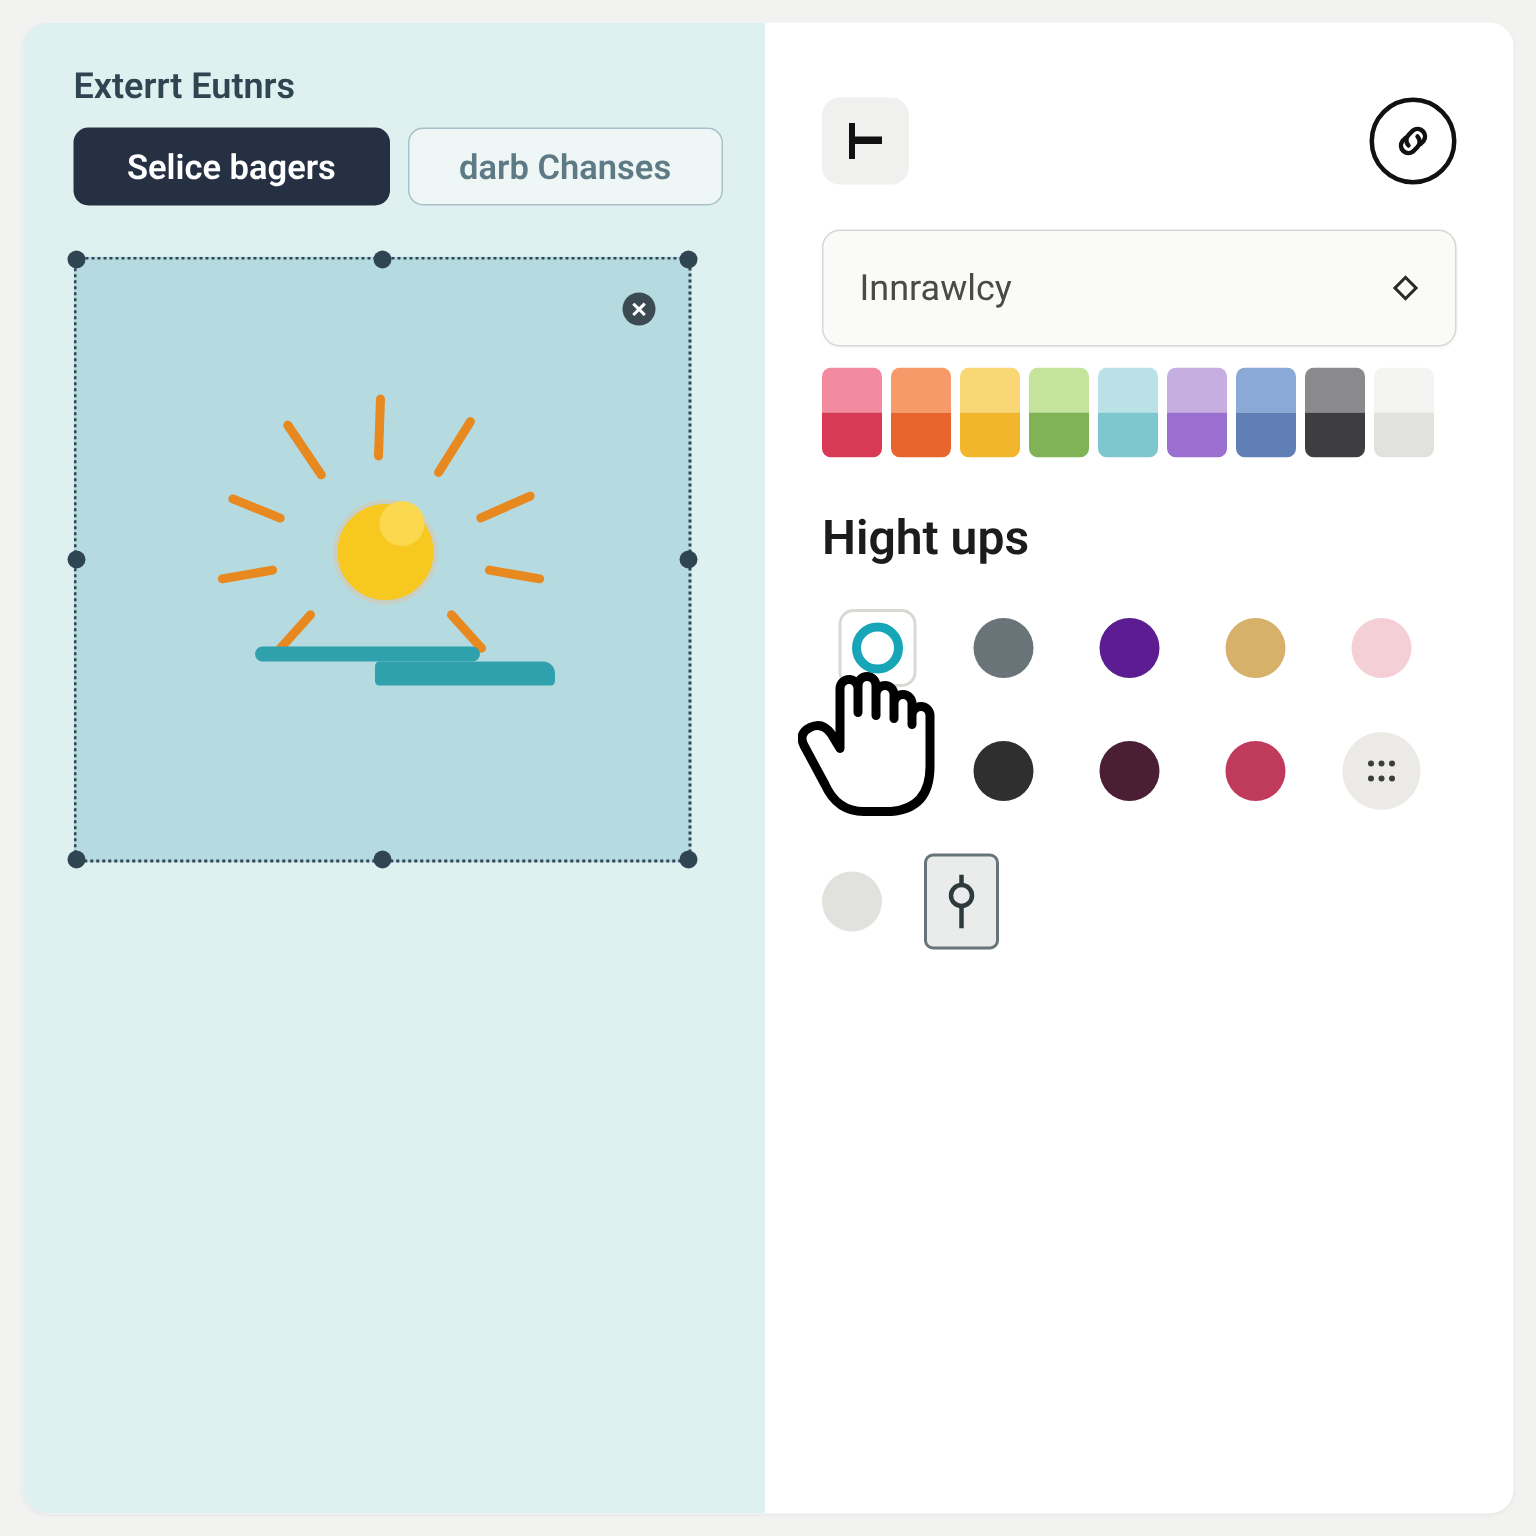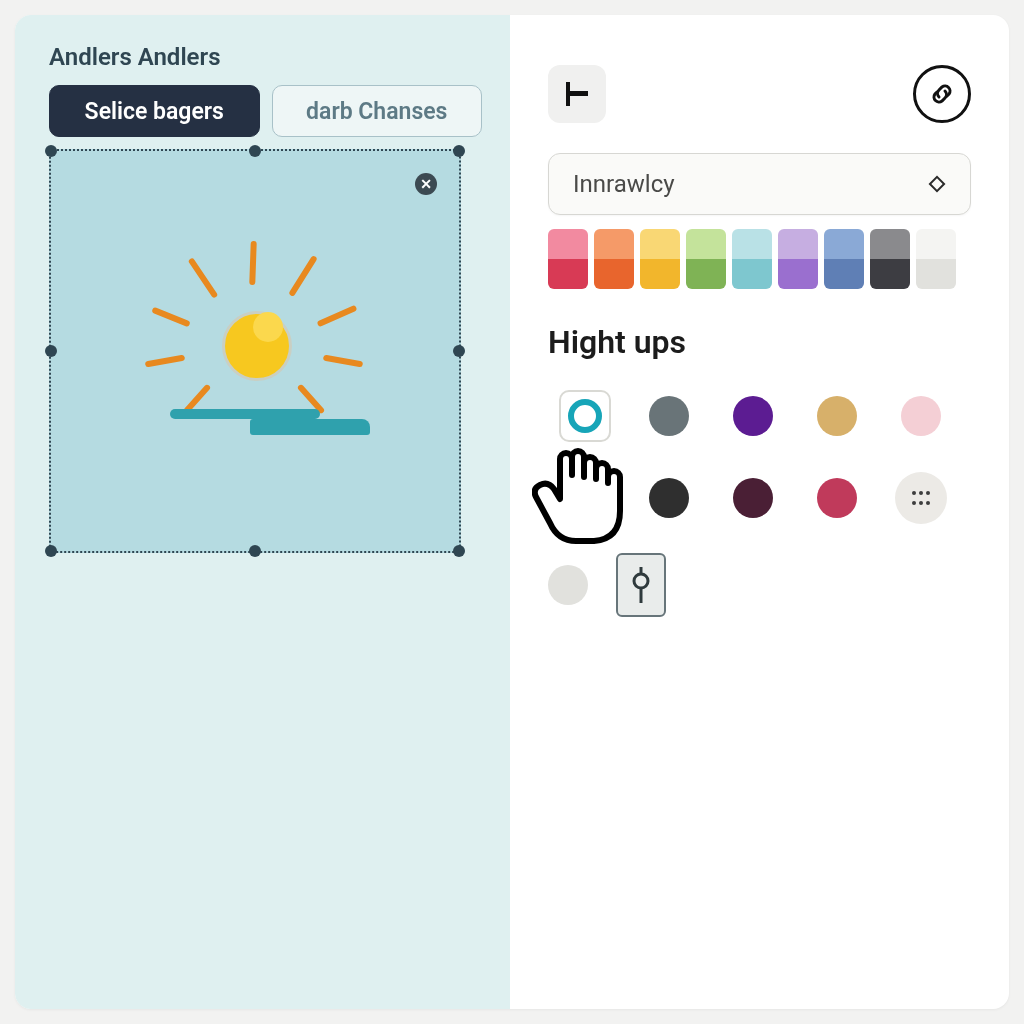--- a/index.html
+++ b/index.html
@@ -24,21 +24,21 @@
     height: 100%;
     background: #dff0f0;
     padding: 28px 28px 0 34px;
   }
   .left-title {
     font-size: 24px;
     font-weight: 600;
     color: #2f4652;
     margin-bottom: 14px;
   }
-  .tabs { display: flex; gap: 12px; margin-bottom: 12px; justify-content: space-between; }
+  .tabs { display: flex; gap: 12px; margin-bottom: 34px; justify-content: space-between; }
   .tab {
     flex: 1;
     height: 52px;
     display: flex;
     align-items: center;
     justify-content: center;
     font-size: 23px;
     font-weight: 600;
     border-radius: 10px;
     cursor: pointer;
@@ -100,21 +100,21 @@
     width:58px;height:58px;background:#f0f0ef;border-radius:12px;
     display:flex;align-items:center;justify-content:center;cursor:pointer;
   }
   .chanses-group{display:flex;align-items:center;gap:16px;margin-left:10px;}
   .chanses-label{font-size:26px;font-weight:600;color:#1c1c1c;}
   .link-circle{
     margin-left:auto;width:58px;height:58px;border:3px solid #111;border-radius:50%;
     display:flex;align-items:center;justify-content:center;cursor:pointer;
   }
   .dropdown{
-    height:62px;border:1px solid #d7d7d3;border-radius:12px;
+    height:78px;border:1px solid #d7d7d3;border-radius:12px;
     display:flex;align-items:center;justify-content:space-between;
     padding:0 24px;font-size:24px;color:#4a4a48;background:#fafaf8;
     cursor:pointer;margin-bottom:14px;box-shadow:0 1px 2px rgba(0,0,0,0.04);
   }
   .palette-row{display:flex;gap:6px;margin-bottom:34px;}
   .pal{width:40px;height:60px;border-radius:6px;cursor:pointer;display:flex;flex-direction:column;overflow:hidden;}
   .pal .top{flex:1;} .pal .bot{flex:1;}
   .section-label{font-size:32px;font-weight:600;color:#1c1c1c;margin-bottom:18px;}
   .dots-grid{display:grid;grid-template-columns:repeat(5,74px);grid-auto-rows:74px;gap:8px 10px;}
   .dot-wrap{display:flex;align-items:center;justify-content:center;}
@@ -137,21 +137,21 @@
   .cursor-hand{
     position:absolute;top:430px;left:22px;width:110px;height:120px;pointer-events:none;
   }
 </style>
 </head>
 <body>
 
 <div class="app">
 
   <div class="left-panel">
-    <div class="left-title">Andlers Andlers</div>
+    <div class="left-title">Exterrt Eutnrs</div>
     <div class="tabs">
       <div class="tab tab-active">Selice bagers</div>
       <div class="tab tab-inactive">darb Chanses</div>
     </div>
 
     <div class="canvas-wrap">
       <div class="handle h-tl"></div>
       <div class="handle h-tc"></div>
       <div class="handle h-tr"></div>
       <div class="handle h-ml"></div>

